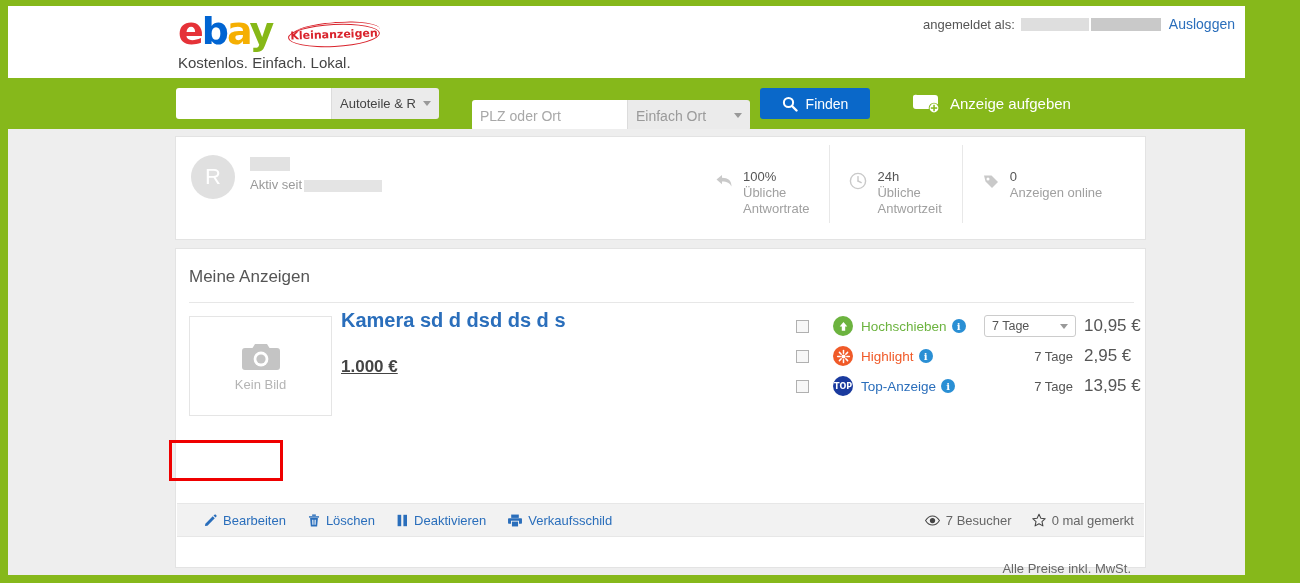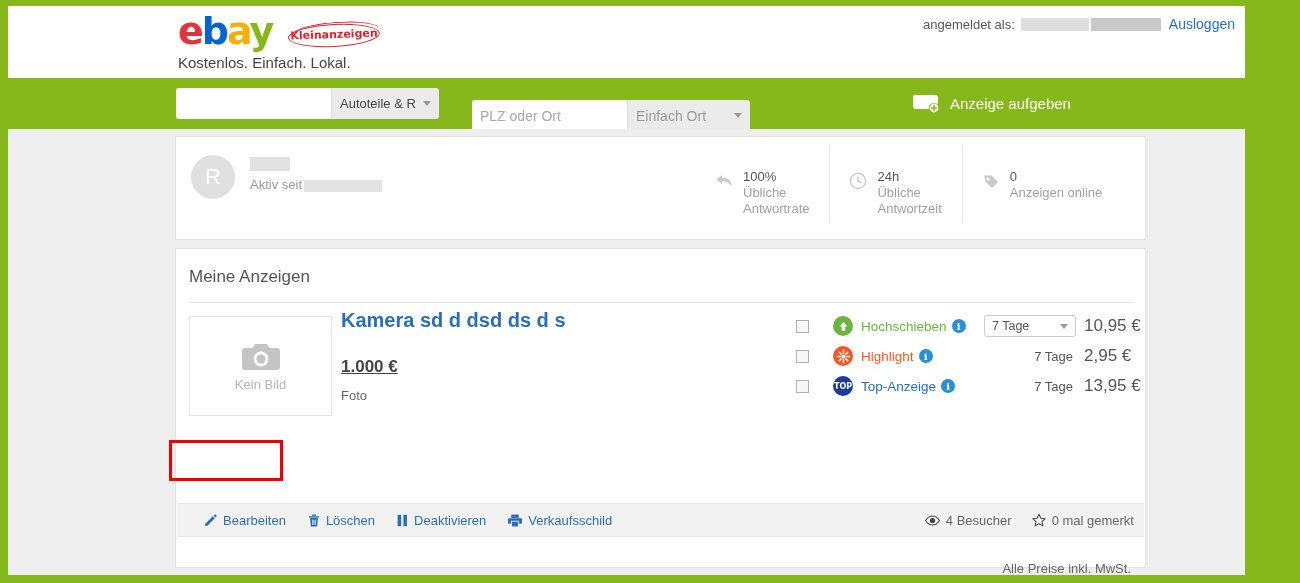--- a/index.html
+++ b/index.html
@@ -649,20 +649,27 @@
   </div>
 
   <div class="loc-group">
     <input class="loc-input" type="text" placeholder="PLZ oder Ort" style="">
     <div class="radius-select">
       <span class="cap">Einfach Ort</span>
       <span class="caret"></span>
     </div>
   </div>
 
+  <button class="find-button">
+    <svg width="16" height="16" viewBox="0 0 16 16">
+      <circle cx="6.5" cy="6.5" r="4.6" fill="none" stroke="#ffffff" stroke-width="2"></circle>
+      <line x1="10" y1="10" x2="14.5" y2="14.5" stroke="#ffffff" stroke-width="2.4" stroke-linecap="round"></line>
+    </svg>
+    <span>Finden</span>
+  </button>
 
   <div class="post-ad-button">
     <svg width="30" height="22" viewBox="0 0 30 22">
       <path d="M2 5 C2 3 4 2.2 6 3 L24 3 C26 3 27 4 27 6 L27 14 C27 16 25.5 17 23.5 17 L5 17 C3 17 2 16 2 14 Z" fill="#ffffff"></path>
       <circle cx="23" cy="16" r="5.3" fill="#86b81b"></circle>
       <circle cx="23" cy="16" r="4.4" fill="#ffffff"></circle>
       <rect x="22.3" y="12.8" width="1.5" height="6.4" fill="#86b81b"></rect>
       <rect x="19.8" y="15.3" width="6.4" height="1.5" fill="#86b81b"></rect>
     </svg>
     <span>Anzeige aufgeben</span>
@@ -730,21 +737,20 @@
         <path d="M14 3 L26 3 L28.5 7 L36 7 C38 7 39 8 39 10 L39 26 C39 28 38 29 36 29 L4 29 C2 29 1 28 1 26 L1 10 C1 8 2 7 4 7 L11.5 7 Z" fill="#c4c4c4"></path>
         <circle cx="20" cy="18" r="7.4" fill="#ffffff"></circle>
         <circle cx="20" cy="18" r="4.6" fill="#c4c4c4"></circle>
       </svg>
       <div class="nb-label">Kein Bild</div>
     </div>
 
     <div class="ad-info">
       <a class="ad-title-link">Kamera sd d dsd ds d s</a>
       <div class="ad-price">1.000 €</div>
-      <div class="ad-category">Foto</div>
     </div>
 
     <div class="promo-list">
 
       <div class="promo-row">
         <div class="promo-cb"></div>
         <div class="promo-icon bump">
           <svg width="13" height="13" viewBox="0 0 13 13">
             <path d="M6.5 2 L10.3 6.4 L8.2 6.4 L8.2 10.8 L4.8 10.8 L4.8 6.4 L2.7 6.4 Z" fill="#ffffff"></path>
           </svg>
@@ -834,21 +840,21 @@
         </svg>
         <span>Verkaufsschild</span>
       </div>
 
       <div class="view-stats">
         <div class="view-stat">
           <svg width="15" height="11" viewBox="0 0 16 11">
             <path d="M8 0.6 C12.4 0.6 15.4 5.5 15.4 5.5 C15.4 5.5 12.4 10.4 8 10.4 C3.6 10.4 0.6 5.5 0.6 5.5 C0.6 5.5 3.6 0.6 8 0.6 Z" fill="none" stroke="#444" stroke-width="1.1"></path>
             <circle cx="8" cy="5.5" r="2.8" fill="#444"></circle>
           </svg>
-          <span>4 Besucher</span>
+          <span>7 Besucher</span>
         </div>
         <div class="view-stat">
           <svg width="14" height="14" viewBox="0 0 15 14">
             <path d="M7.5 0.8 L9.5 5.1 L14.2 5.6 L10.7 8.8 L11.7 13.3 L7.5 11 L3.3 13.3 L4.3 8.8 L0.8 5.6 L5.5 5.1 Z" fill="none" stroke="#444" stroke-width="1.1" stroke-linejoin="round"></path>
           </svg>
           <span>0 mal gemerkt</span>
         </div>
       </div>
     </div>
 

